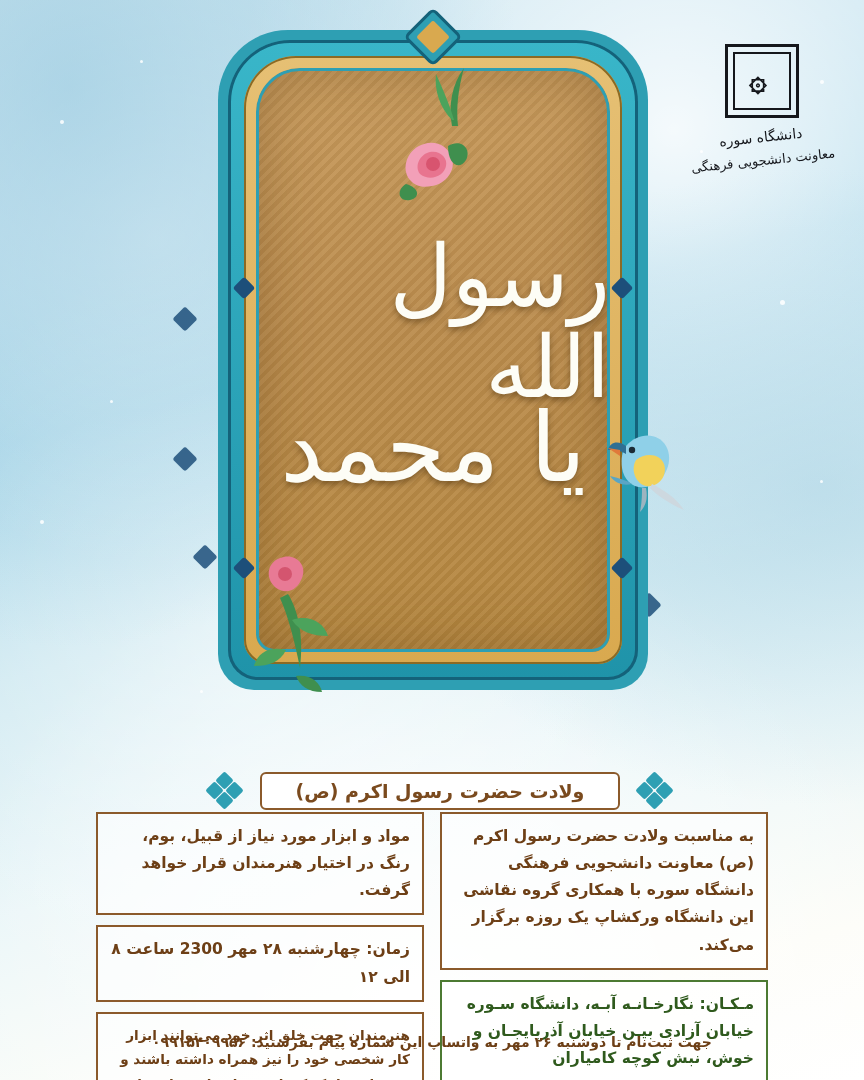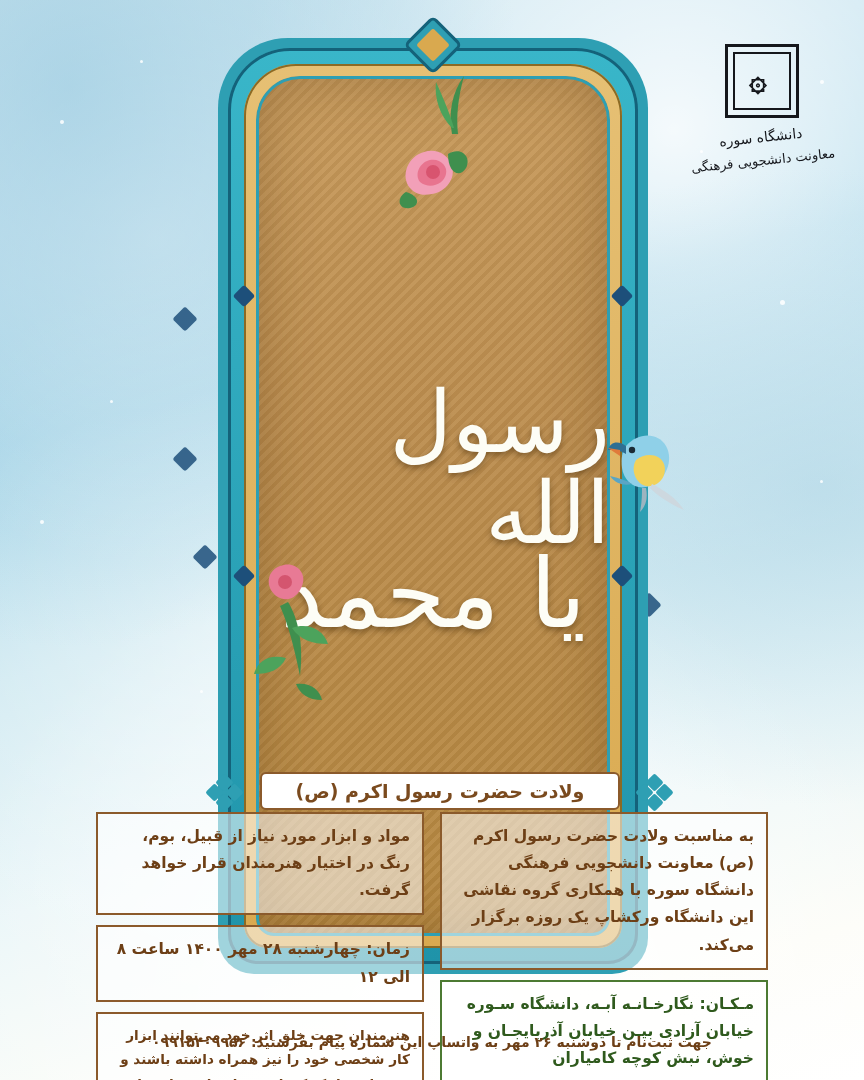--- a/index.html
+++ b/index.html
@@ -49,21 +49,21 @@
   }
   .logo-text{
     margin-top:8px;color:#15171c;font-size:13px;line-height:1.7;
     font-family:"DejaVu Serif","Liberation Serif",serif;
     transform:rotate(-6deg);
   }
   .logo-text div:first-child{font-size:14px;}
 
   
   .panel{
-    position:absolute;left:218px;top:38px;width:430px;height:936px;
+    position:absolute;left:218px;top:30px;width:430px;height:660px;
   }
   .panel-outer{
     position:absolute;inset:0;
     border-radius:70px 70px 36px 36px;
     background:#2e9fb3;
   }
   .panel-teal{
     position:absolute;inset:10px;
     border-radius:62px 62px 30px 30px;
     background:linear-gradient(180deg,#39b6c9,#1f93a9);
@@ -110,21 +110,21 @@
   .bird{
     position:absolute;left:596px;top:406px;width:90px;height:110px;
   }
 
   
   .bg-diamond{position:absolute;width:18px;height:18px;background:#1d4f7a;transform:rotate(45deg);border-radius:3px;opacity:.85;}
   .bg-diamond.teal{background:#2e9fb3;}
 
   
   .title-row{
-    position:absolute;top:772px;left:0;right:0;display:flex;align-items:flex-end;justify-content:center;gap:18px;margin-left:16px;
+    position:absolute;top:772px;left:0;right:0;display:flex;align-items:center;justify-content:center;gap:18px;margin-left:16px;
   }
   .title-box{
     background:#ffffff;border:2px solid #8b5a2b;border-radius:6px;
     padding:6px 34px;color:#7a4a1e;font-weight:700;font-size:19px;
     white-space:nowrap;
   }
   .rosette{
     width:34px;height:34px;position:relative;
   }
   .rosette span{
@@ -261,21 +261,21 @@
 
   <div class="boxes">
 
     <div class="col">
       <div class="box">به مناسبت ولادت حضرت رسول اکرم (ص) معاونت دانشجویی فرهنگی دانشگاه سوره با همکاری گروه نقاشی این دانشگاه ورکشاپ یک روزه برگزار می‌کند.</div>
       <div class="box green">مـکـان: نگارخـانـه آبـه، دانشگاه سـوره خیابان آزادی بیـن خیابان آذربایجـان و خوش، نبش کوچه کامیاران</div>
     </div>
 
     <div class="col">
       <div class="box">مواد و ابزار مورد نیاز از قبیل، بوم، رنگ در اختیار هنرمندان قرار خواهد گرفت.</div>
-      <div class="box">زمان: چهارشنبه ۲۸ مهر ۱۴۰۰ ساعت ۸ الی ۱۲</div>
+      <div class="box">زمان: چهارشنبه ۲۸ مهر 2300 ساعت ۸ الی ۱۲</div>
       <div class="box small">هنرمندان جهت خلق اثر خود می‌توانند ابزار کار شخصی خود را نیز همراه داشته باشند و می‌توانند با تکنیک‌های مختلف از قبیل نقاشی خط، نقاشی انتزاعی، نقاشی بازنمایانه و... آثار خود را اجرا کنند.</div>
     </div>
   </div>
 
   <div class="footer">
     <span>جهت ثبت‌نام تا دوشنبه ۲۶ مهر به واتساپ این شماره پیام بفرستید:</span>
     <span class="phone">۰۹۹۱۵۴۰۹۹۵۶</span>
   </div>
 </div>
 

